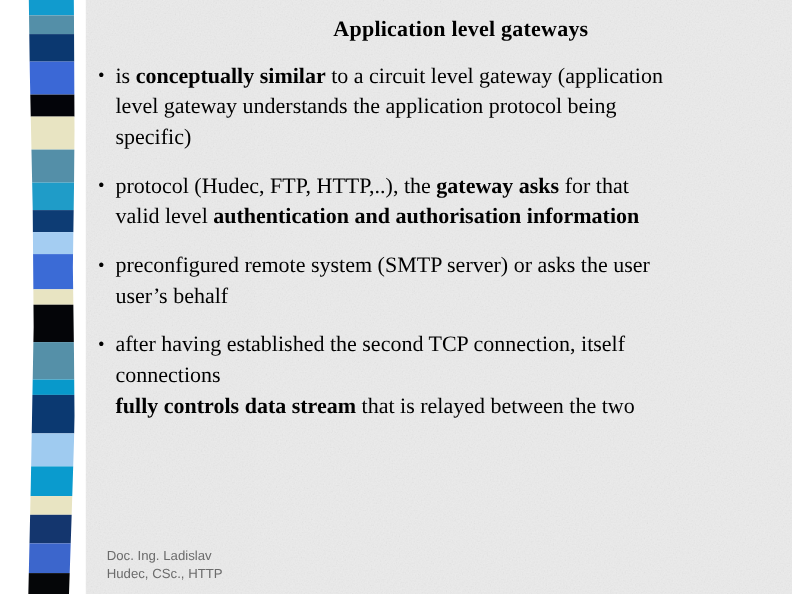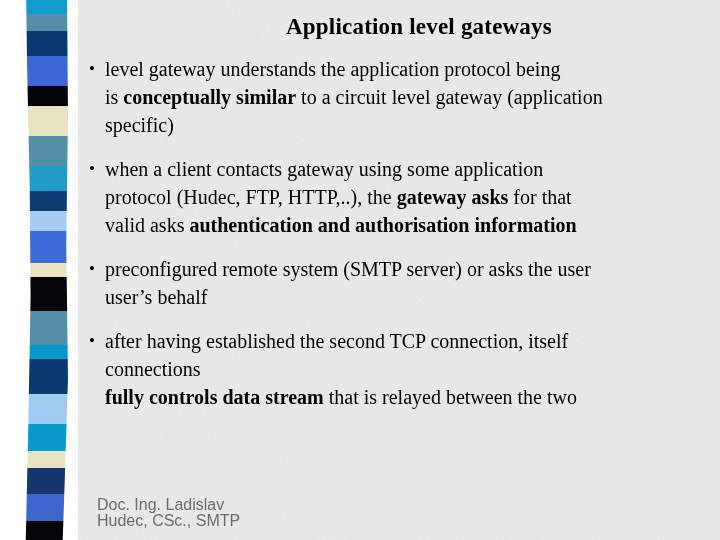--- a/index.html
+++ b/index.html
@@ -42,21 +42,21 @@
   .content {
     position: absolute;
     left: 10px;
     right: 10px;
     top: 10px;
     z-index: 2;
   }
   .title {
     margin: 2px 0 13px 0;
     padding-left: 40px;
-    font-size: 23px;
+    font-size: 20px;
     line-height: 30px;
     font-weight: bold;
     text-align: center;
     letter-spacing: 0.2px;
   }
   .bullets {
     list-style: none;
     margin: 0;
     padding: 0;
   }
@@ -74,21 +74,21 @@
     font-size: 17px;
   }
   .line { white-space: nowrap; }
   .b { font-weight: bold; }
   .footer {
     position: absolute;
     left: 97px;
     top: 497px;
     z-index: 2;
     font-family: "Liberation Sans", sans-serif;
-    font-size: 16px;
+    font-size: 12px;
     line-height: 16px;
     color: #6b6b6b;
   }
 </style>
 </head>
 <body>
 
 <div class="slide">
 
   <div class="stripe" id="stripe">
@@ -123,43 +123,42 @@
         <feColorMatrix type="saturate" values="0"></feColorMatrix>
       </filter>
       <rect width="100%" height="100%" filter="url(#grain)" opacity="0.14"></rect>
     </svg>
 
     <div class="content">
       <h1 class="title">Application level gateways</h1>
       <ul class="bullets" id="bullets">
           <li>
             <span class="dot">•</span>
+            <div class="line"><span>is </span><span class="b">conceptually similar</span><span> to a circuit level gateway (application</span></div>
             <div class="line"><span>level gateway understands the application protocol being</span></div>
-            <div class="line"><span>is </span><span class="b">conceptually similar</span><span> to a circuit level gateway (application</span></div>
             <div class="line"><span>specific)</span></div>
           </li>
           <li>
             <span class="dot">•</span>
-            <div class="line"><span>when a client contacts gateway using some application</span></div>
             <div class="line"><span>protocol (Hudec, FTP, HTTP,..), the </span><span class="b">gateway asks</span><span> for that</span></div>
-            <div class="line"><span>valid asks </span><span class="b">authentication and authorisation information</span></div>
+            <div class="line"><span>valid level </span><span class="b">authentication and authorisation information</span></div>
           </li>
           <li>
             <span class="dot">•</span>
             <div class="line"><span>preconfigured remote system (SMTP server) or asks the user</span></div>
             <div class="line"><span>user’s behalf</span></div>
           </li>
           <li>
             <span class="dot">•</span>
             <div class="line"><span>after having established the second TCP connection, itself</span></div>
             <div class="line"><span>connections</span></div>
             <div class="line"><span class="b">fully controls data stream</span><span> that is relayed between the two</span></div>
           </li>
         </ul>
     </div>
   </div>
 
   <div class="footer">
     <div>Doc. Ing. Ladislav</div>
-    <div>Hudec, CSc., SMTP</div>
+    <div>Hudec, CSc., HTTP</div>
   </div>
 
 </div>
 
 </body></html>

